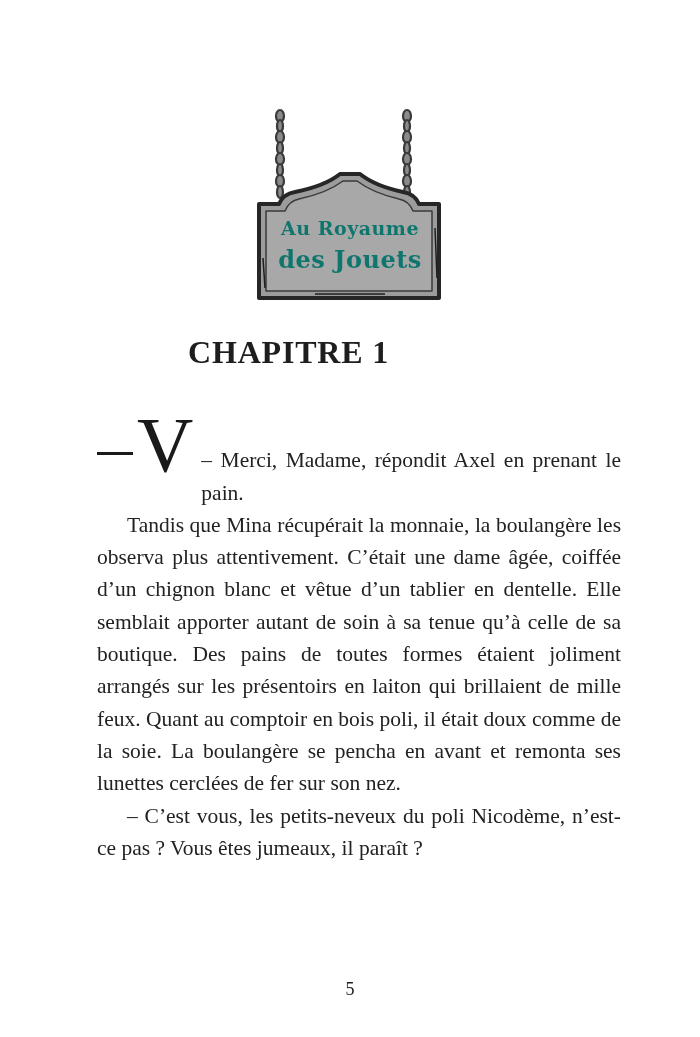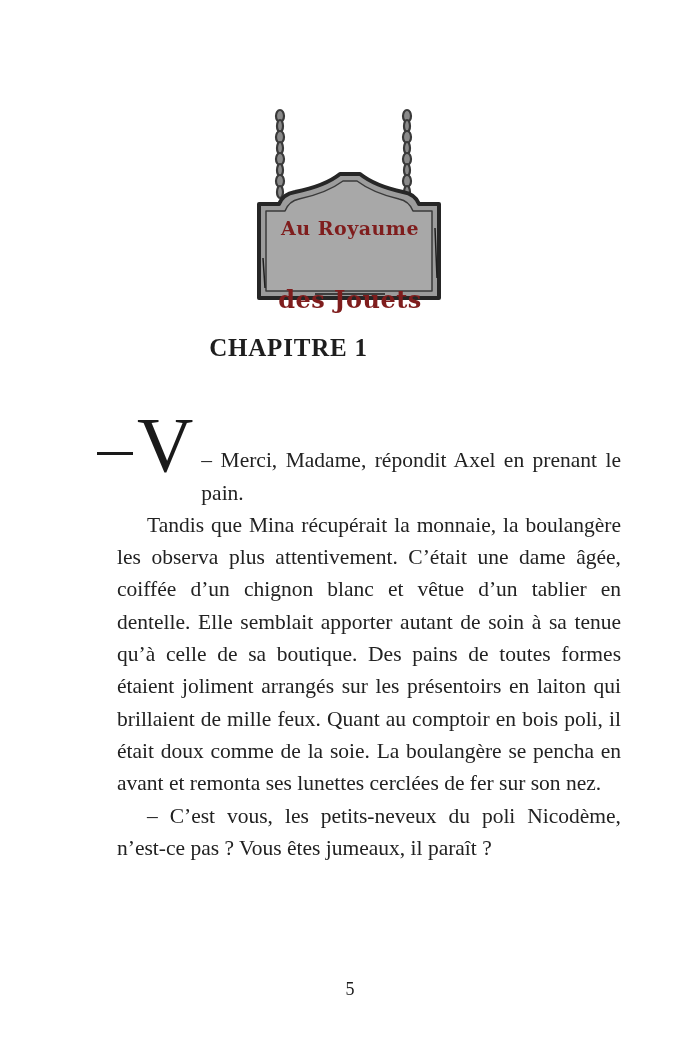--- a/index.html
+++ b/index.html
@@ -23,55 +23,55 @@
       height: 200px;
     }
     .sign-wrap svg { display: block; }
     .sign-text {
       position: absolute;
       left: 0;
       width: 190px;
       text-align: center;
       font-family: "DejaVu Serif", "Liberation Serif", serif;
       font-weight: bold;
-      color: #7f1d1d;
+      color: #0f766e;
       letter-spacing: 0.5px;
     }
     .sign-line1 { top: 109px; font-size: 19px; }
-    .sign-line2 { top: 137px; font-size: 24px; margin-top: 40px; }
+    .sign-line2 { top: 137px; font-size: 24px; }
 
     .chapter-title {
       position: absolute;
       top: 334px;
       left: 0;
       width: 577px;
       text-align: center;
       font-family: "Liberation Serif", "DejaVu Serif", serif;
       font-weight: bold;
-      font-size: 25px;
+      font-size: 32px;
       letter-spacing: 0.8px;
       color: #1e1e1e;
     }
 
     .body-text {
       position: absolute;
       left: 97px;
       top: 412px;
       width: 524px;
       font-size: 21.5px;
       line-height: 32.3px;
       color: #222;
     }
     .para {
       margin: 0;
       text-align: justify;
       text-indent: 30px;
     }
     .para.first { text-indent: 0; }
-    .para.last-line-left { text-align-last: left; margin-left: 20px; }
+    .para.last-line-left { text-align-last: left; }
 
     .dropcap-wrap {
       float: left;
       height: 64px;
       margin-right: 8px;
       margin-top: 2px;
       display: flex;
       align-items: flex-start;
     }
     .dropcap-dash {

